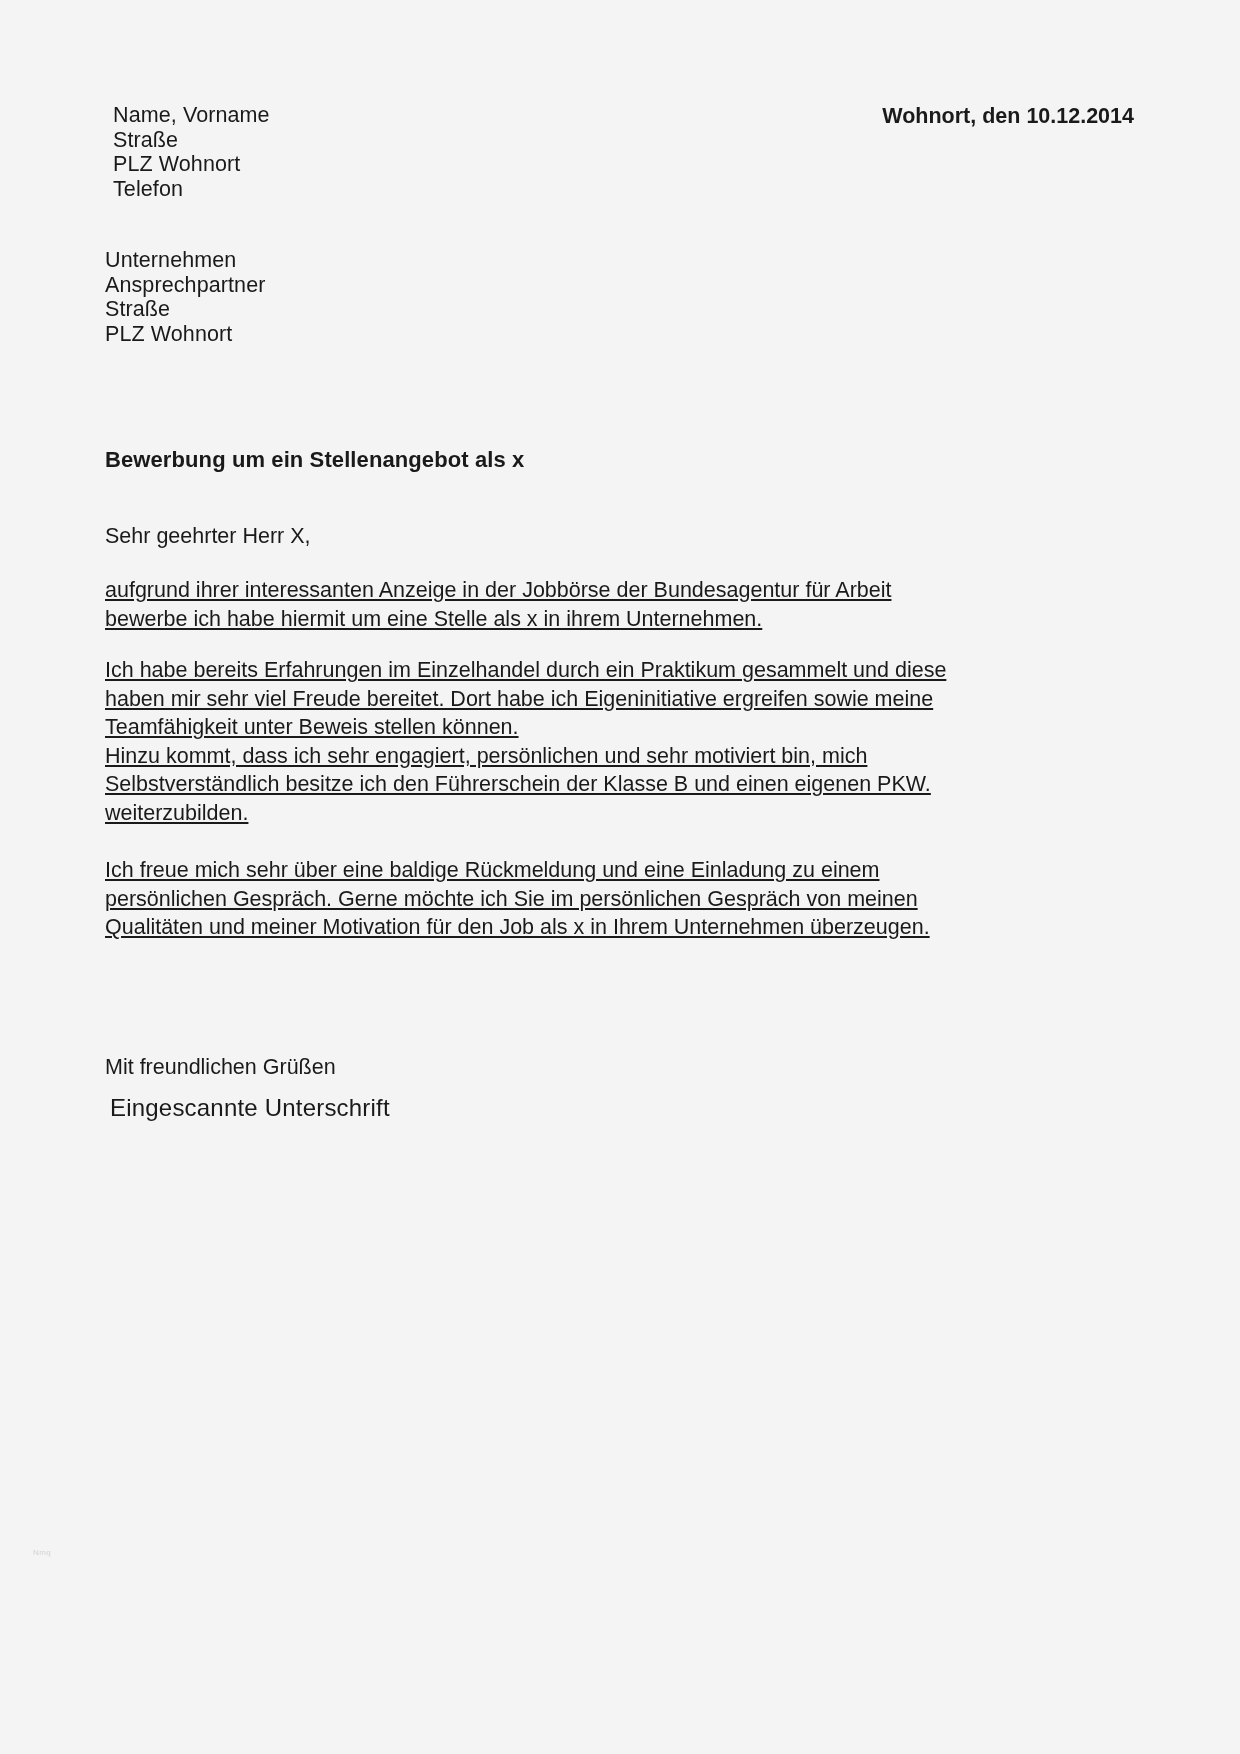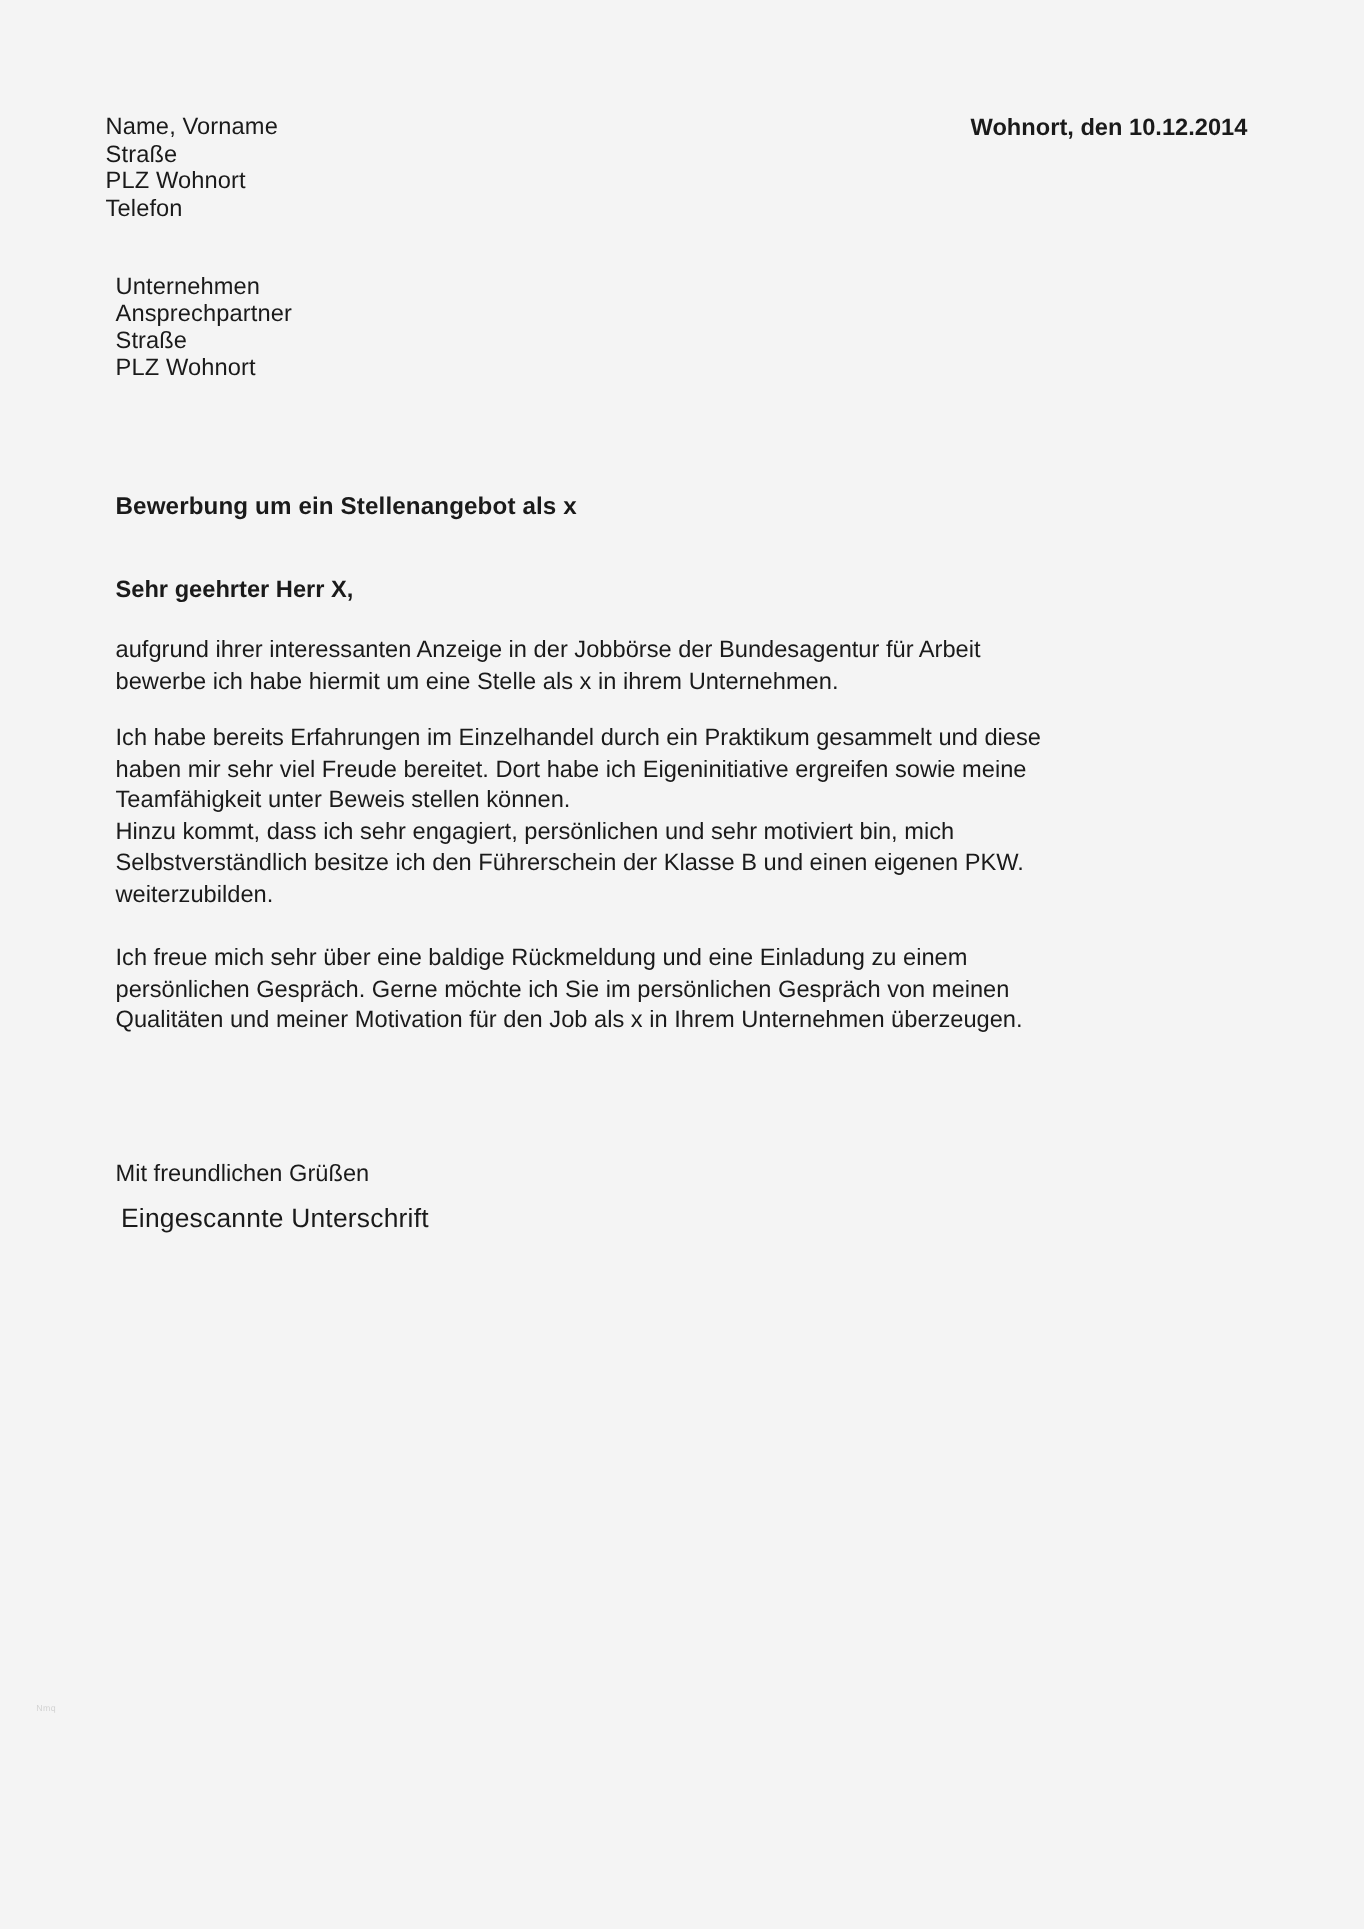--- a/index.html
+++ b/index.html
@@ -20,21 +20,21 @@
 
   .page {
     position: absolute;
     inset: 0;
     background: #f4f4f4;
   }
 
   
   .header-row {
     position: absolute;
-    left: 96px;
+    left: 113px;
     top: 103px;
     right: 100px;
     display: flex;
     justify-content: space-between;
     align-items: flex-start;
   }
 
   .sender-block {
     font-size: 21.5px;
     line-height: 24.5px;
@@ -77,34 +77,34 @@
     white-space: pre;
   }
 
   
   .salutation {
     position: absolute;
     left: 105px;
     top: 524px;
     font-size: 21.5px;
     white-space: pre;
-    font-weight: bold;
   }
 
   
   .body-area {
     position: absolute;
     left: 105px;
     top: 576px;
     width: 900px;
     font-size: 21.5px;
     line-height: 28.5px;
   }
   .para {
     margin: 0 0 23px 0;
+    text-decoration: underline;
   }
   .para:last-child {
     margin-bottom: 0;
   }
   .para .ln {
     display: block;
     white-space: pre;
   }
 
   

